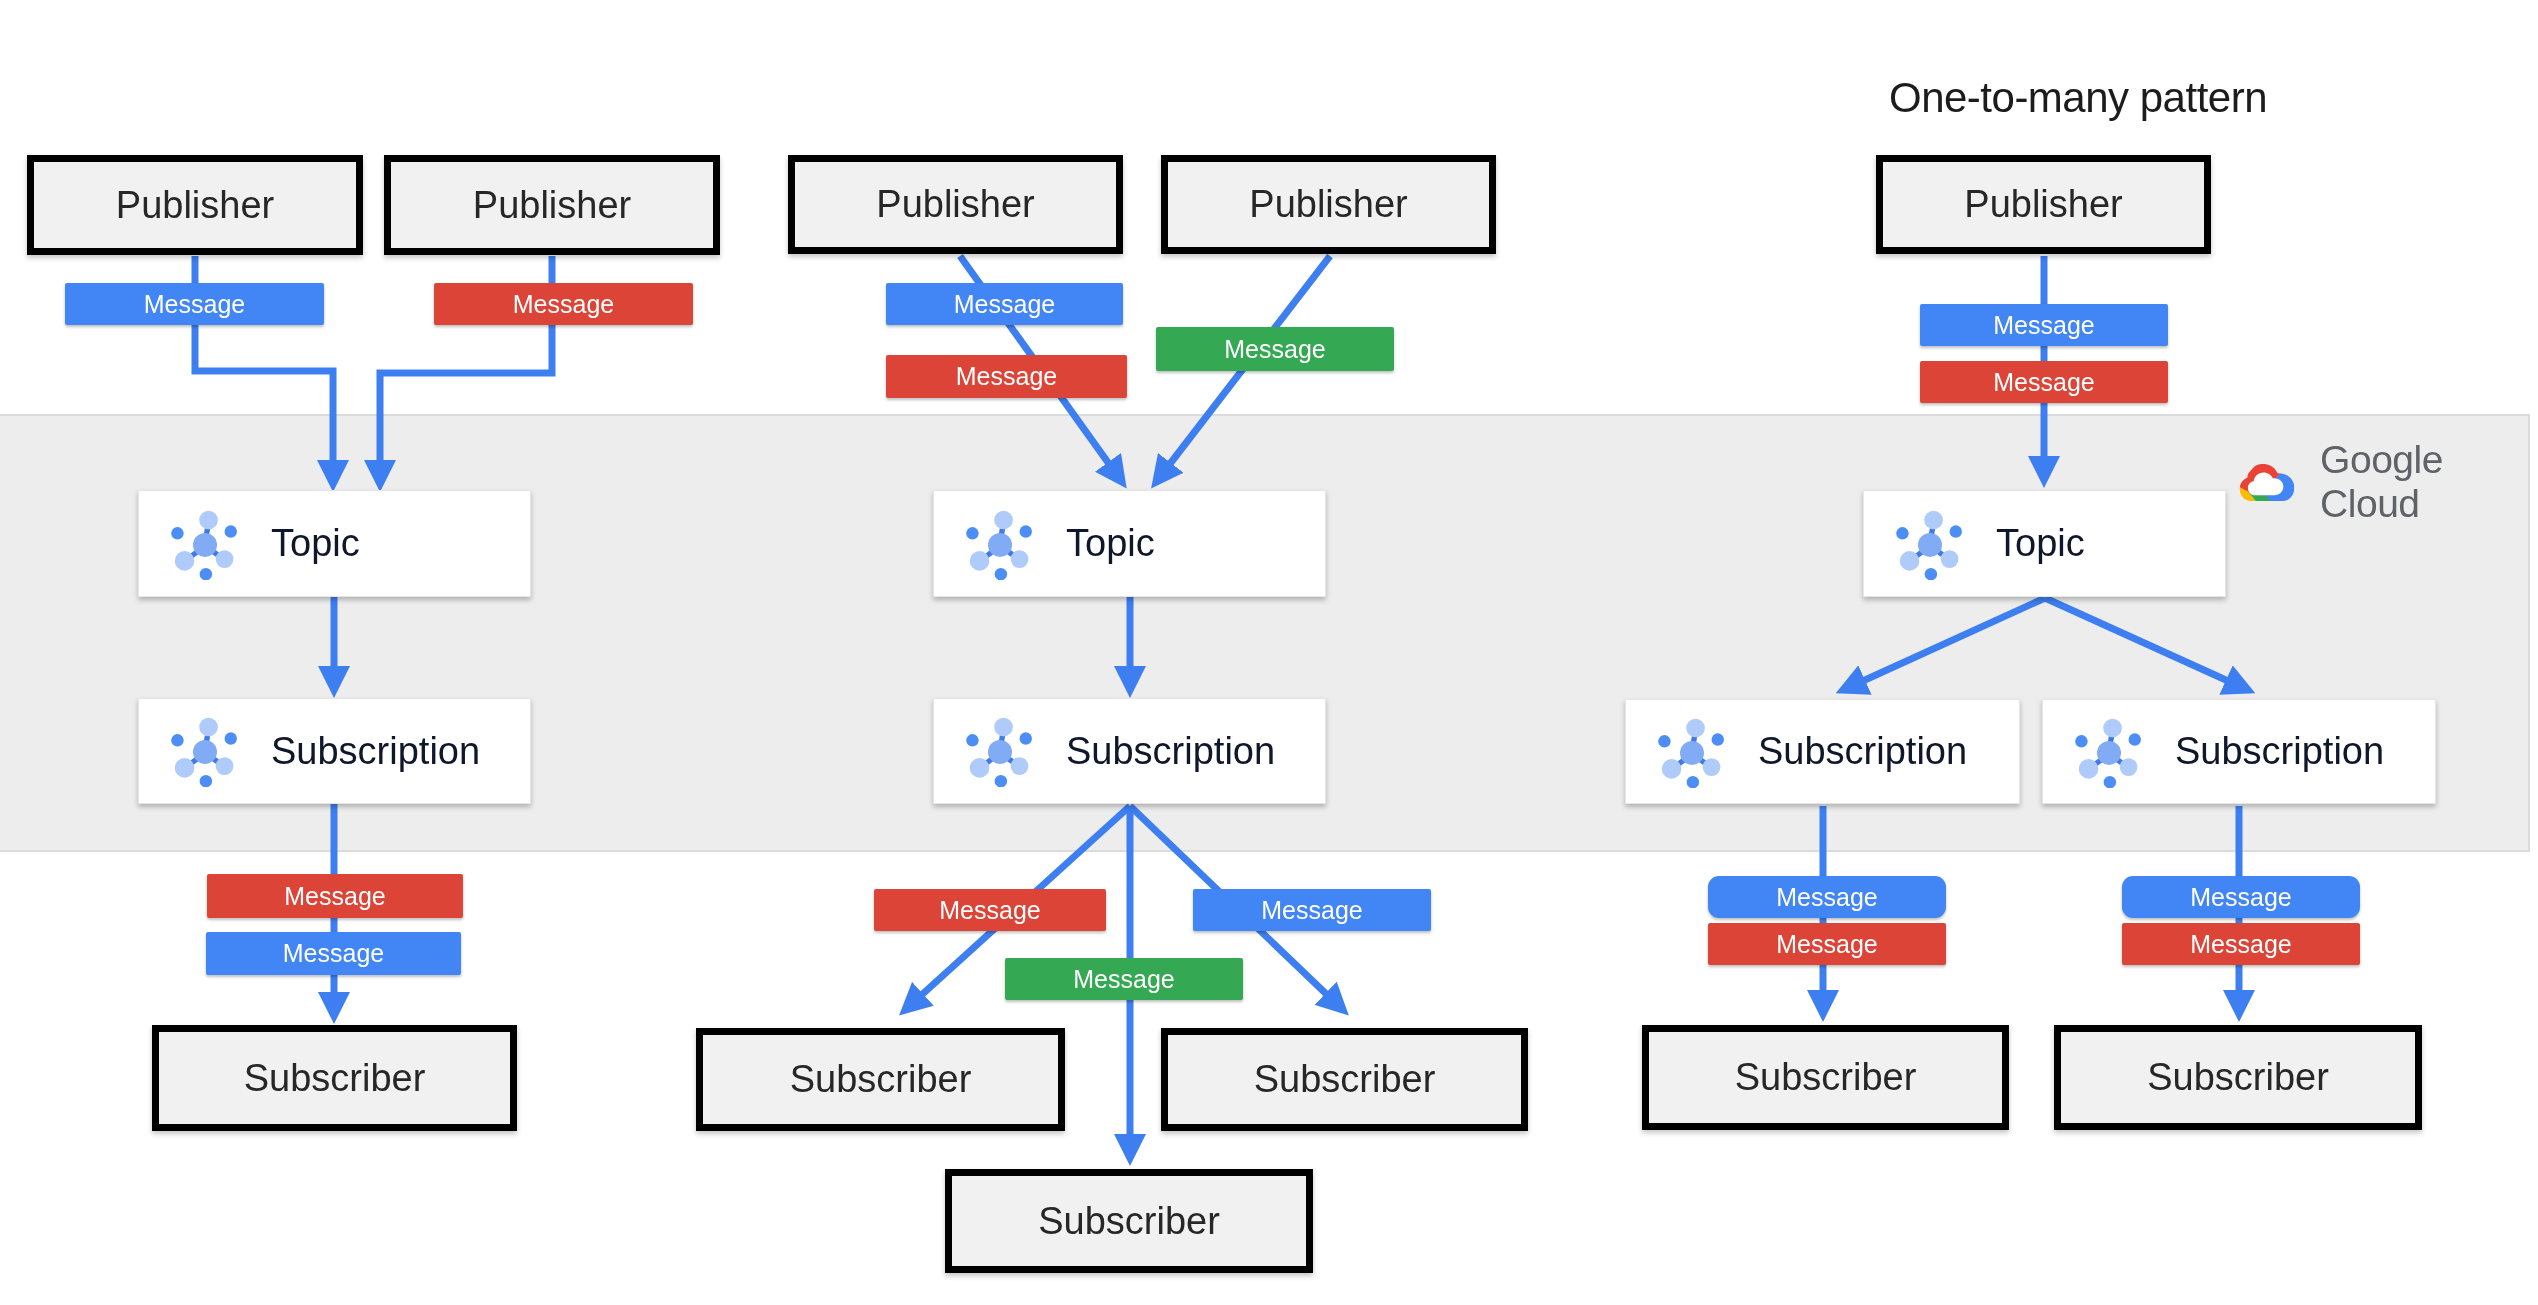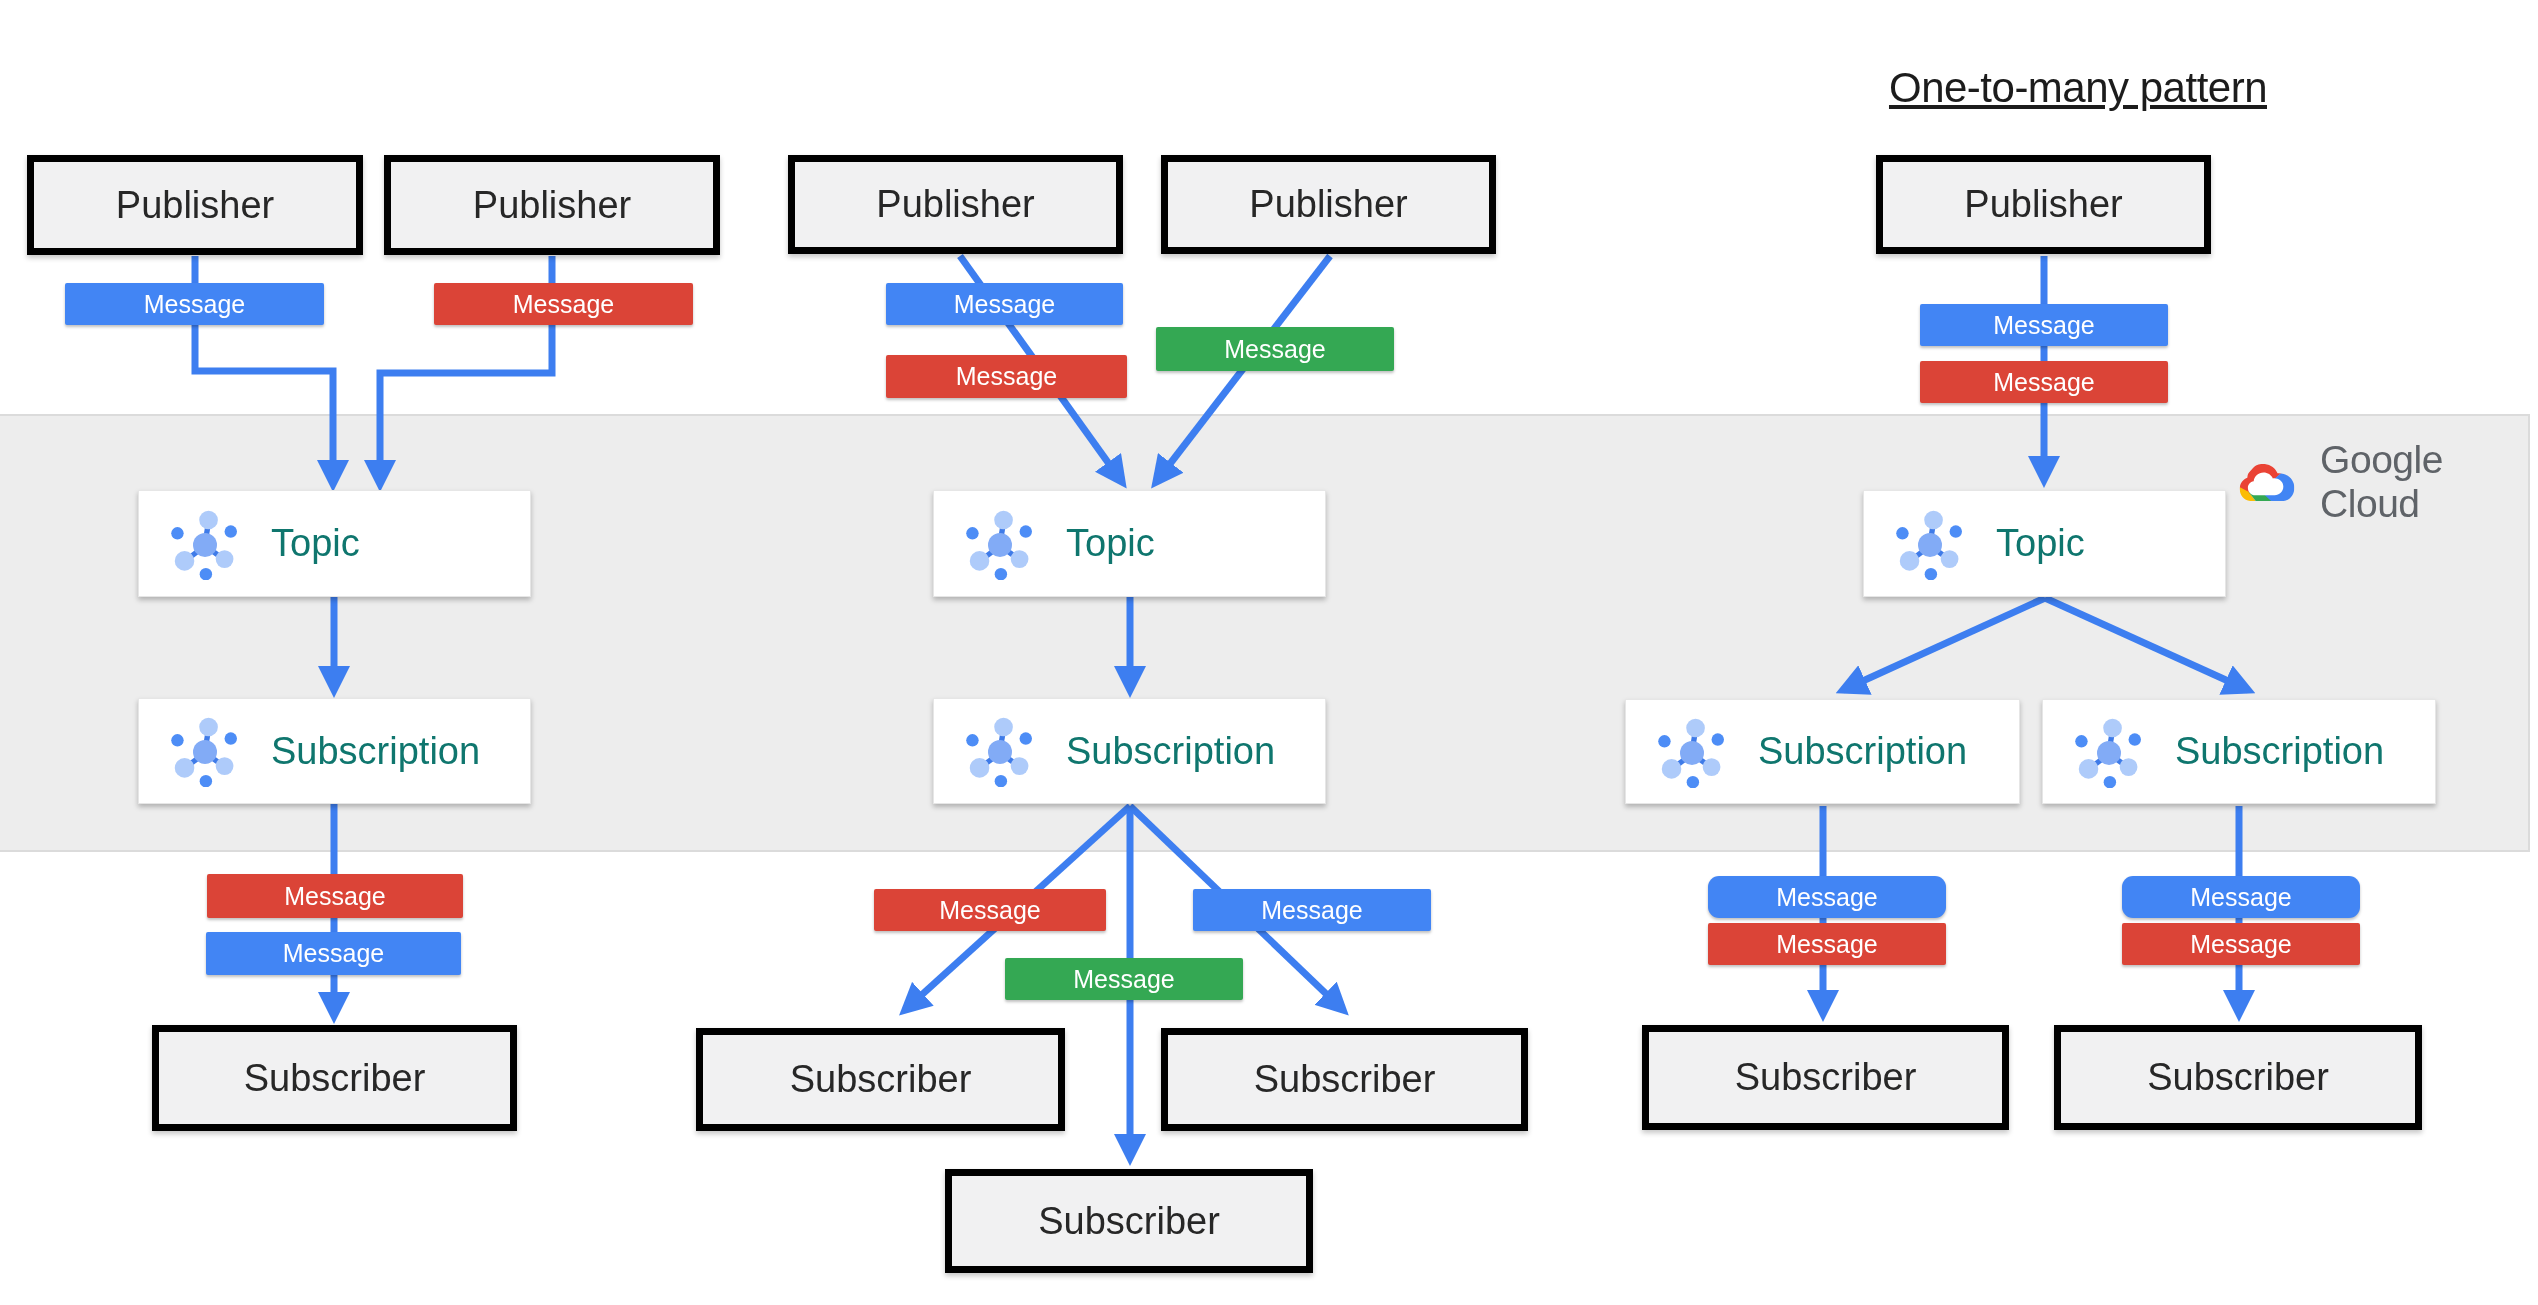--- a/index.html
+++ b/index.html
@@ -18,21 +18,21 @@
   svg.wires{position:absolute;left:0;top:0;pointer-events:none;}
   .gbox{
     position:absolute;background:#F1F1F2;border:7px solid #000000;box-sizing:border-box;
     box-shadow:0 3px 5px rgba(0,0,0,0.22);
     display:flex;align-items:center;justify-content:center;
     font-size:38px;color:#272727;
   }
   .wbox{
     position:absolute;background:#ffffff;border:1px solid #E6E6E6;box-sizing:border-box;
     box-shadow:0 3px 5px rgba(0,0,0,0.25);
-    display:flex;align-items:center;font-size:38px;color:#0f766e;
+    display:flex;align-items:center;font-size:38px;color:#0f172a;
     padding-left:26px;
   }
   .wbox .pubsub-icon{width:80px;height:72px;flex:0 0 auto;margin-right:26px;}
   .msg{
     position:absolute;display:flex;align-items:center;justify-content:center;
     color:#ffffff;font-size:25px;box-shadow:0 2px 3px rgba(0,0,0,0.25);
     border-radius:2px;
   }
   .msg.blue{background:#4285F4;}
   .msg.red{background:#DB4437;}
@@ -88,21 +88,21 @@
       <path d="M1130,806 L1130,1158"></path>
       <path d="M1130,806 L1343,1010"></path>
       <path d="M2044,256 L2044,480"></path>
       <path d="M2045,598 L1843,690"></path>
       <path d="M2045,598 L2248,690"></path>
       <path d="M1823,806 L1823,1014"></path>
       <path d="M2239,806 L2239,1014"></path>
     </g>
   </svg>
 
-  <div class="title" style="left:1878px;top:64px;width:400px;text-decoration:underline;">One-to-many pattern</div>
+  <div class="title" style="left:1878px;top:74px;width:400px;">One-to-many pattern</div>
 
   <div class="gbox" style="left:27px;top:155px;width:336px;height:100px;">
       <span>Publisher</span>
     </div>
   <div class="gbox" style="left:384px;top:155px;width:336px;height:100px;">
       <span>Publisher</span>
     </div>
 
   <div class="msg blue" style="left:65px;top:283px;width:259px;height:42px;">
       <span>Message</span>

